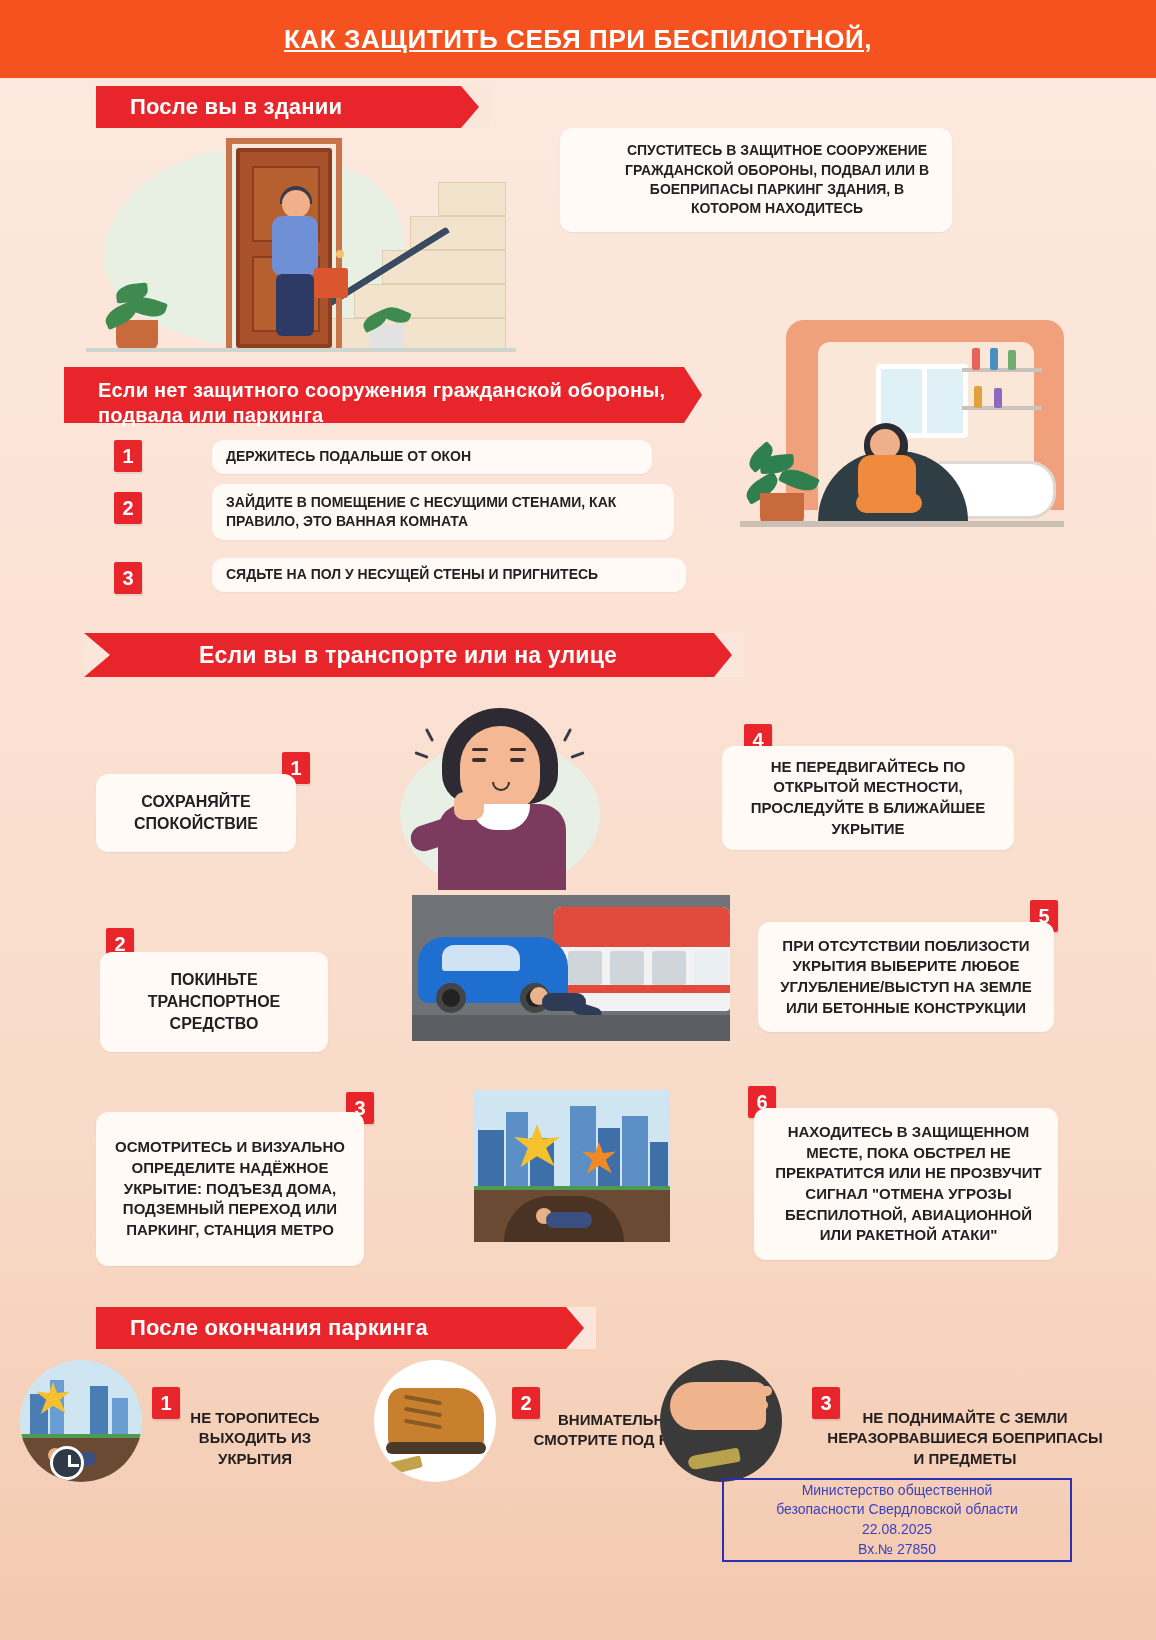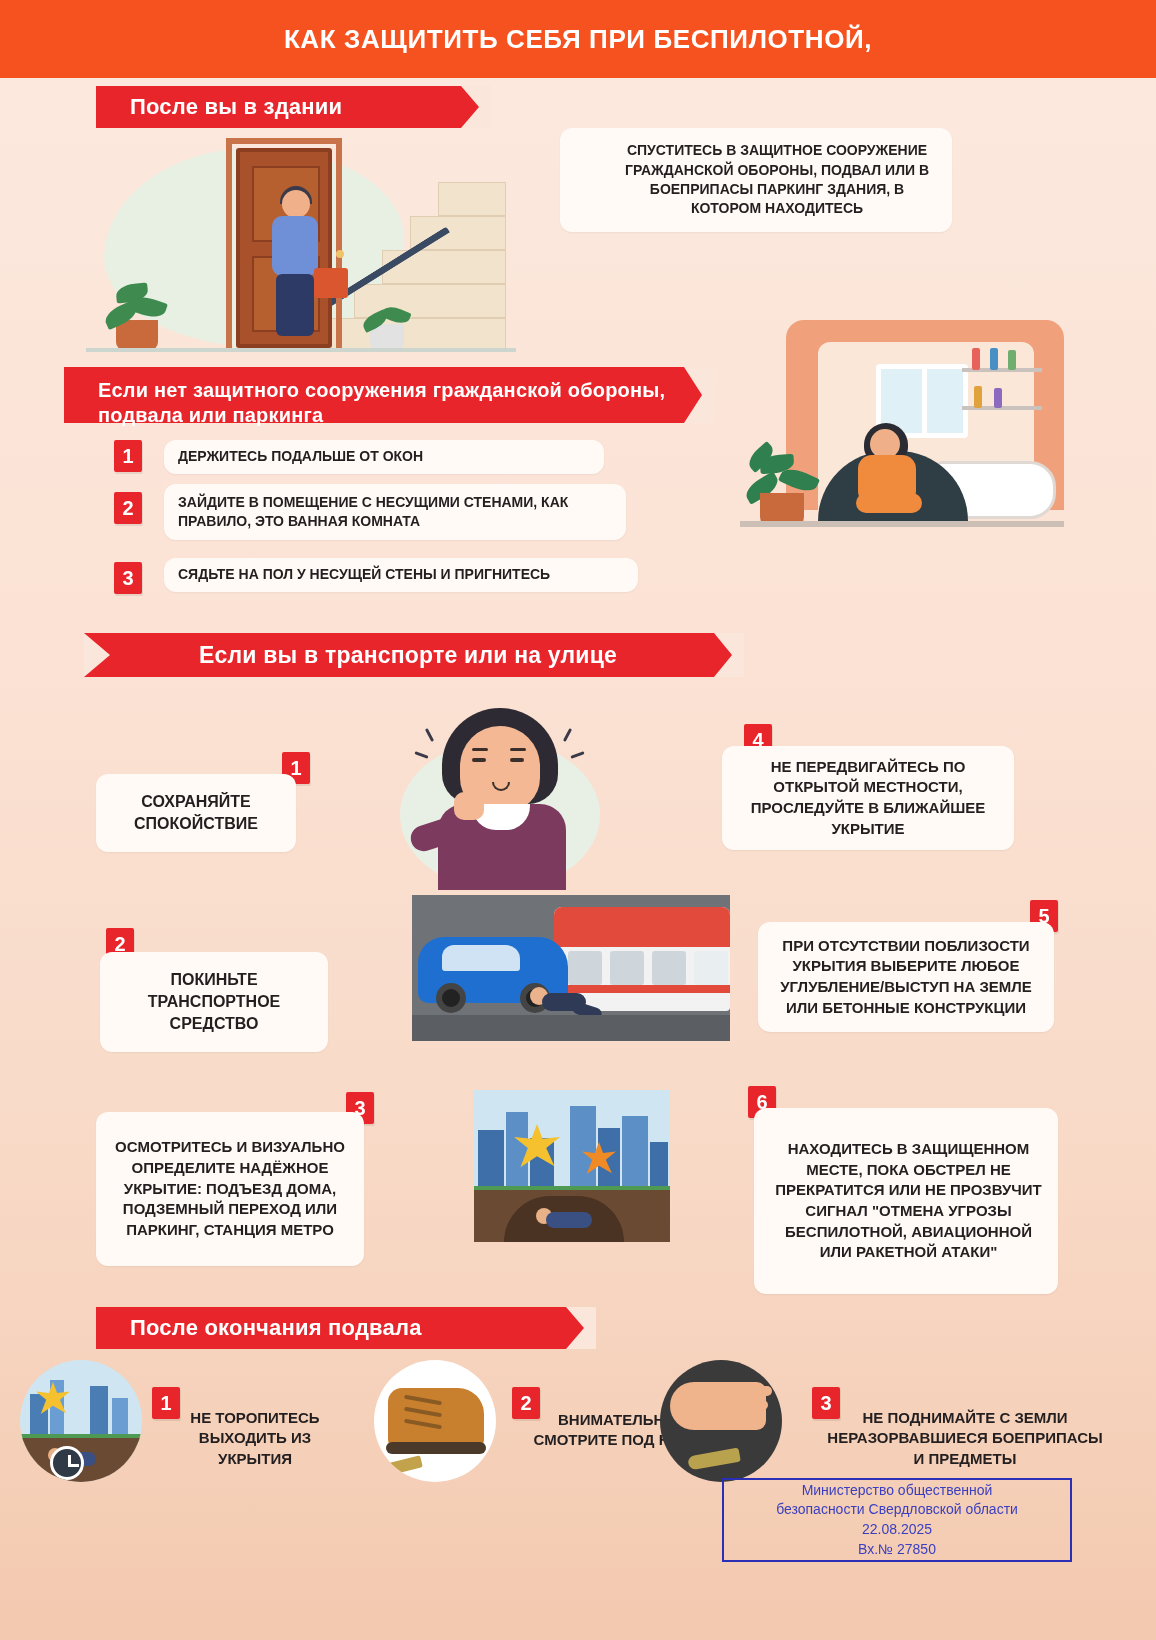--- a/index.html
+++ b/index.html
@@ -18,21 +18,21 @@
   }
   
   .header {
     position:absolute; top:0; left:0; width:1156px; height:78px;
     background:#f6521f;
     display:flex; align-items:center; justify-content:center;
     text-align:center;
   }
   .header h1 {
     margin:0; color:#ffffff; font-size:26px; font-weight:bold;
-    letter-spacing:.6px; line-height:1.18; text-transform:uppercase;
+    letter-spacing:.6px; line-height:1.18; text-transform:uppercase;text-decoration:underline;
   }
   
   .ribbon {
     position:absolute; background:#e8252b; color:#fff;
     font-weight:bold; display:flex; align-items:center;
     padding:0 46px 0 34px; letter-spacing:.2px;
   }
   .ribbon::after{
     content:""; position:absolute; right:0; top:0; height:100%; width:30px;
     background:#fbe6dc;
@@ -60,21 +60,21 @@
     box-shadow:1px 2px 0 rgba(0,0,0,.08);
   }
   
   .card {
     position:absolute; background:#fffaf6; border-radius:12px;
     color:#231f20; font-weight:bold; font-size:14px;
     display:flex; align-items:center; justify-content:center;
     text-align:center; line-height:1.38; padding:10px 14px;
     box-shadow:0 1px 2px rgba(0,0,0,.05);
   }
-  .card.left { text-align:left; justify-content:flex-start; }
+  .card.left { text-align:left; justify-content:flex-start;margin-left:48px; }
 
   
   .illus { position:absolute; overflow:hidden; }
 
   
   #ill1 { left:86px; top:130px; width:430px; height:238px; }
   #ill1 .blob { position:absolute; left:18px; top:18px; width:300px; height:200px;
     background:#e7f0e3; border-radius:50% 50% 45% 55%/55% 45% 55% 45%; }
   #ill1 .floor { position:absolute; left:0; bottom:16px; width:430px; height:4px; background:#cdd5cf;}
   #ill1 .door { position:absolute; left:150px; top:18px; width:96px; height:200px;
@@ -394,26 +394,26 @@
       <div class="b2"></div>
     </div>
 </div>
 
 <div class="num" style="left:346px;top:1092px;">3</div>
 <div class="card" style="left:96px;top:1112px;width:268px;height:154px;font-size:15px;">
   <span>ОСМОТРИТЕСЬ И ВИЗУАЛЬНО ОПРЕДЕЛИТЕ НАДЁЖНОЕ УКРЫТИЕ: ПОДЪЕЗД ДОМА, ПОДЗЕМНЫЙ ПЕРЕХОД ИЛИ ПАРКИНГ, СТАНЦИЯ МЕТРО</span>
 </div>
 
 <div class="num" style="left:748px;top:1086px;">6</div>
-<div class="card" style="left:754px;top:1108px;width:304px;height:186px;font-size:15px;padding-left:19px;">
+<div class="card" style="left:754px;top:1108px;width:304px;height:152px;font-size:15px;padding-left:19px;">
   <span>НАХОДИТЕСЬ В ЗАЩИЩЕННОМ МЕСТЕ, ПОКА ОБСТРЕЛ НЕ ПРЕКРАТИТСЯ ИЛИ НЕ ПРОЗВУЧИТ СИГНАЛ "ОТМЕНА УГРОЗЫ БЕСПИЛОТНОЙ, АВИАЦИОННОЙ ИЛИ РАКЕТНОЙ АТАКИ"</span>
 </div>
 
 <div class="ribbon" id="rib4">
-  <span>После окончания подвала</span>
+  <span>После окончания паркинга</span>
 </div>
 
 <div class="circ" id="c1">
   <div class="b" style="left:10px;width:18px;height:44px;"></div>
   <div class="b" style="left:30px;width:14px;height:58px;background:#6a9ed2;"></div>
   <div class="b" style="left:70px;width:18px;height:52px;"></div>
   <div class="b" style="left:92px;width:16px;height:40px;background:#6a9ed2;"></div>
   <div class="boom"></div>
   <div class="grass"></div>
   <div class="ground"></div>

